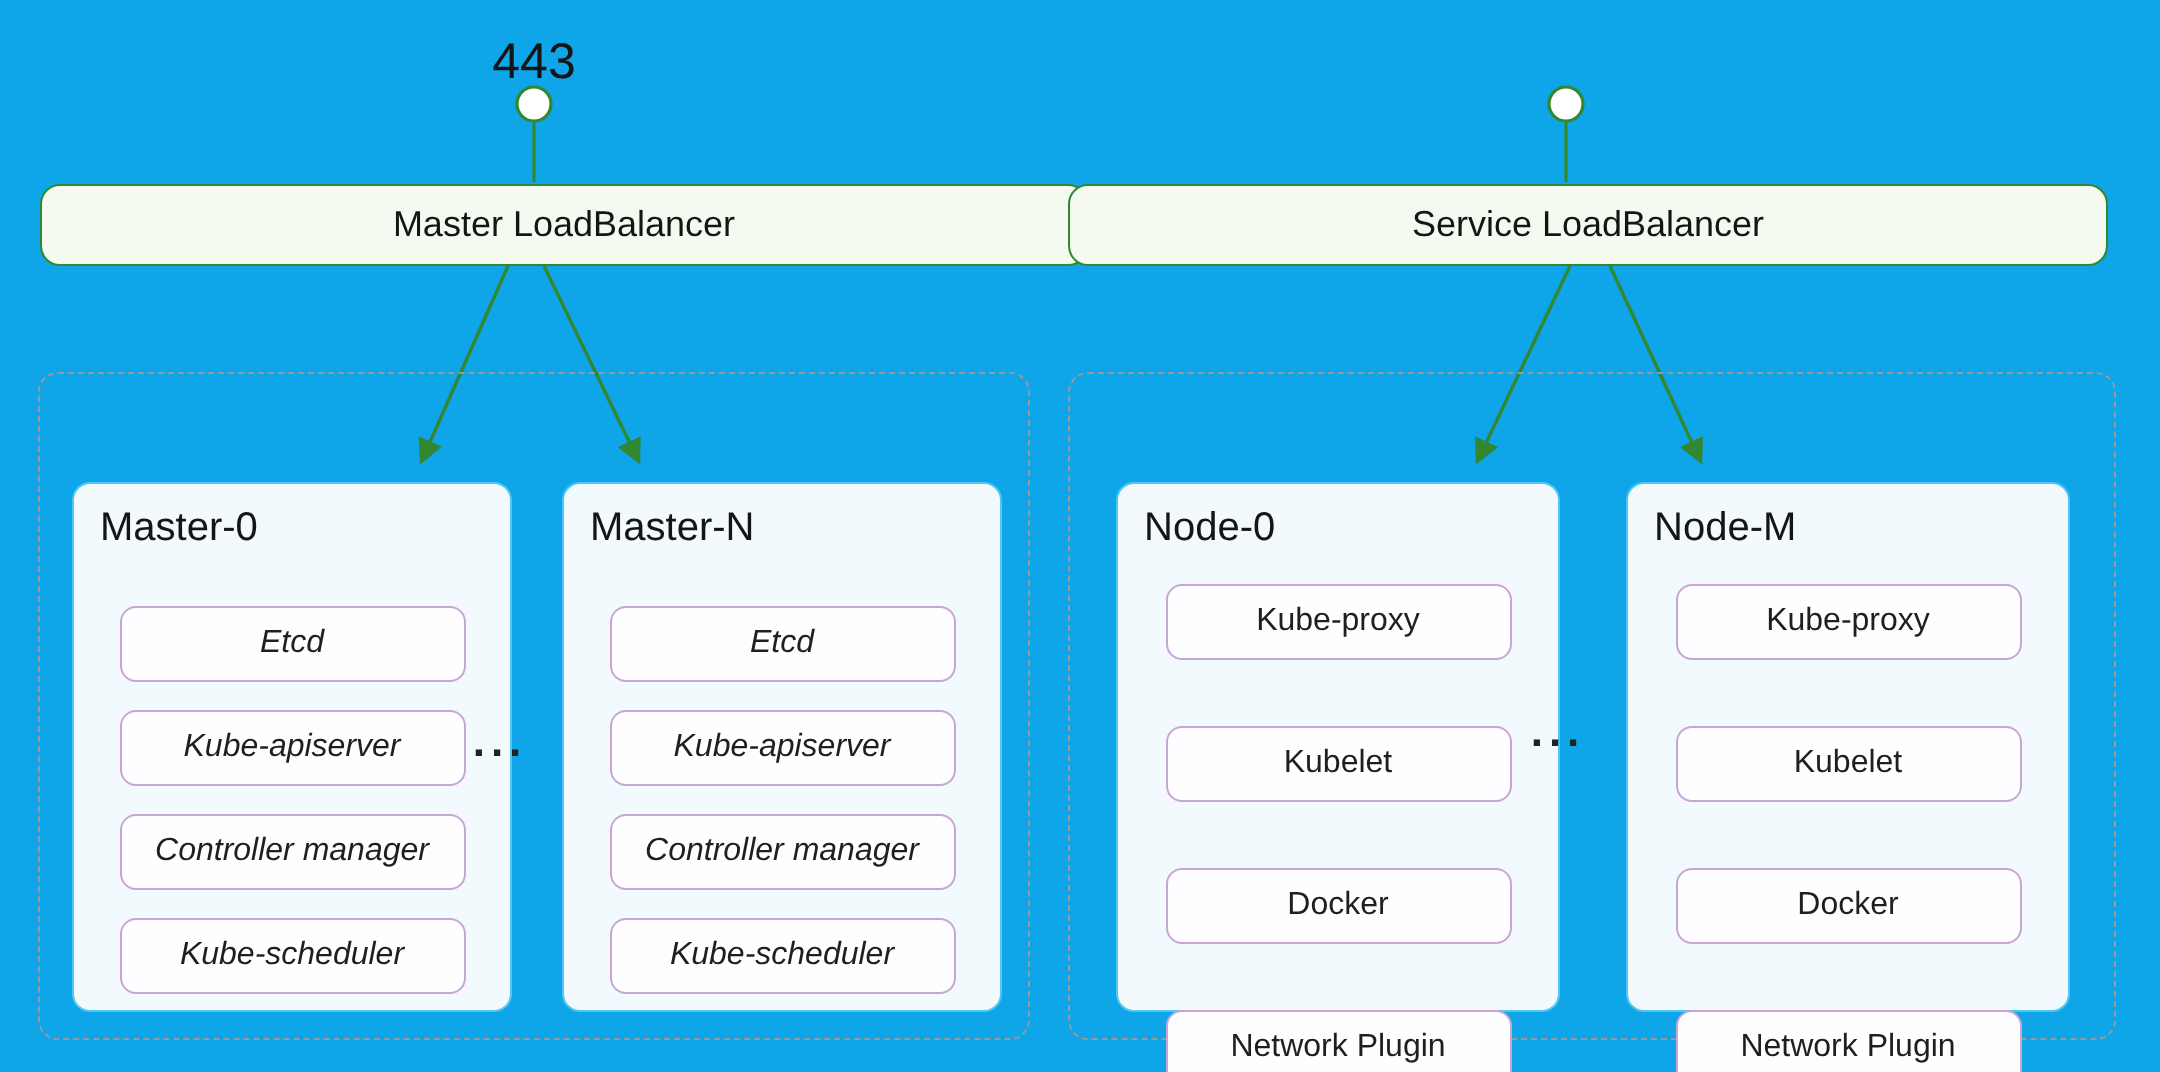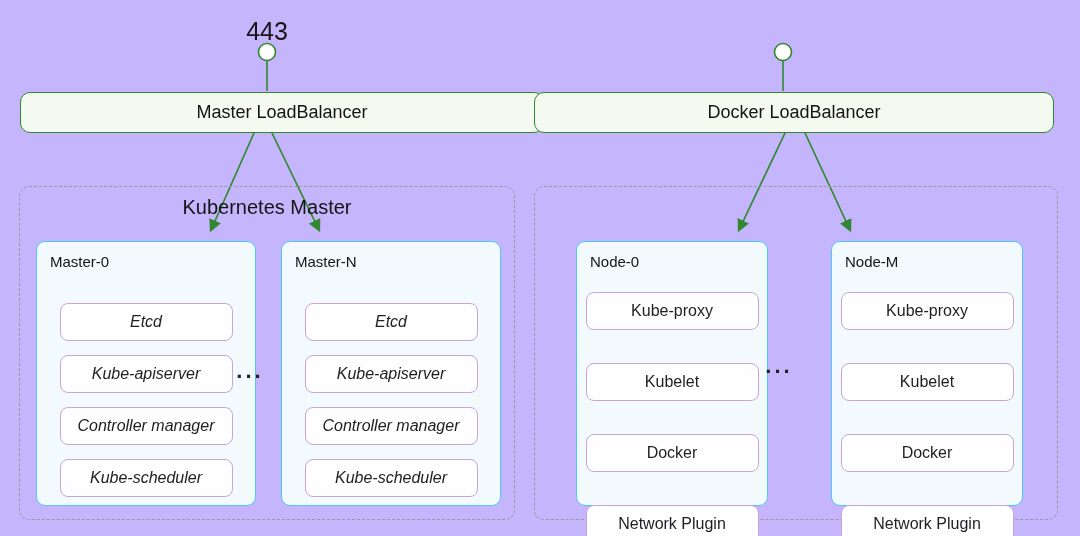--- a/index.html
+++ b/index.html
@@ -4,21 +4,21 @@
 <style>
   :root{
     --green:#318831;
     --cyan:#4fc7f2;
     --purple:#c8a5d3;
     --dash:#999999;
     --ink:#1a1a1a;
   }
   html,body{margin:0;padding:0;background:#ffffff;}
   body{font-family:"Liberation Sans", sans-serif;color:var(--ink);}
-  .canvas{position:relative;width:1080px;height:536px;background:#c4b5fd;overflow:hidden;}
+  .canvas{position:relative;width:1080px;height:536px;background:#0ea5e9;overflow:hidden;}
   .connectors{position:absolute;left:0;top:0;width:1080px;height:536px;pointer-events:none;}
 
   .port-label{
     position:absolute;left:227px;top:18px;width:80px;
     text-align:center;font-size:25px;line-height:26px;color:#151515;
   }
 
   .lb-box{
     position:absolute;top:92px;height:41px;box-sizing:border-box;
     border:1.6px solid var(--green);border-radius:10px;background:#f4faf0;
@@ -36,25 +36,25 @@
   .group-nodes{left:534px;width:524px;}
   .group-title{position:absolute;top:9px;font-size:20px;color:#151515;white-space:nowrap;}
   .group-master .group-title{left:0;right:0;text-align:center;}
   .group-nodes .group-title{right:13px;text-align:right;}
 
   .machine{
     position:absolute;top:54px;height:265px;box-sizing:border-box;
     border:1.6px solid var(--cyan);border-radius:9px;background:#f2fafd;
   }
   .group-master .machine{width:220px;}
-  .group-nodes .machine{width:192px;margin-left:18px;}
+  .group-nodes .machine{width:222px;}
   .m-0{left:16px;} .m-1{left:261px;}
   .n-0{left:23px;} .n-1{left:278px;text-align:center;}
 
-  .machine-title{position:absolute;top:11px;left:13px;font-size:15px;color:#151515;white-space:nowrap;}
+  .machine-title{position:absolute;top:11px;left:13px;font-size:20px;color:#151515;white-space:nowrap;}
 
   .components{
     position:absolute;left:0;right:0;
     display:flex;flex-direction:column;align-items:center;
   }
   .group-master .components{top:61px;gap:14px;font-style:italic;}
   .group-nodes  .components{top:50px;gap:33px;}
   .component{
     width:173px;height:38px;box-sizing:border-box;
     border:1.3px solid var(--purple);border-radius:8px;background:#fefdff;
@@ -93,25 +93,24 @@
     <line x1="785" y1="133" x2="739" y2="230" stroke="#318831" stroke-width="1.7" marker-end="url(#arrow)"></line>
     <line x1="805" y1="133" x2="850" y2="230" stroke="#318831" stroke-width="1.7" marker-end="url(#arrow)"></line>
   </svg>
 
   <div class="port-label">443</div>
 
   <div class="lb-box lb-master">
     <span>Master LoadBalancer</span>
   </div>
   <div class="lb-box lb-service">
-    <span>Docker LoadBalancer</span>
+    <span>Service LoadBalancer</span>
   </div>
 
   <div class="group group-master">
-    <div class="group-title">Kubernetes Master</div>
 
     <div class="machine m-0">
       <div class="machine-title">Master-0</div>
       <div class="components">
         <div class="component">Etcd</div>
         <div class="component">Kube-apiserver</div>
         <div class="component">Controller manager</div>
         <div class="component">Kube-scheduler</div>
       </div>
     </div>

